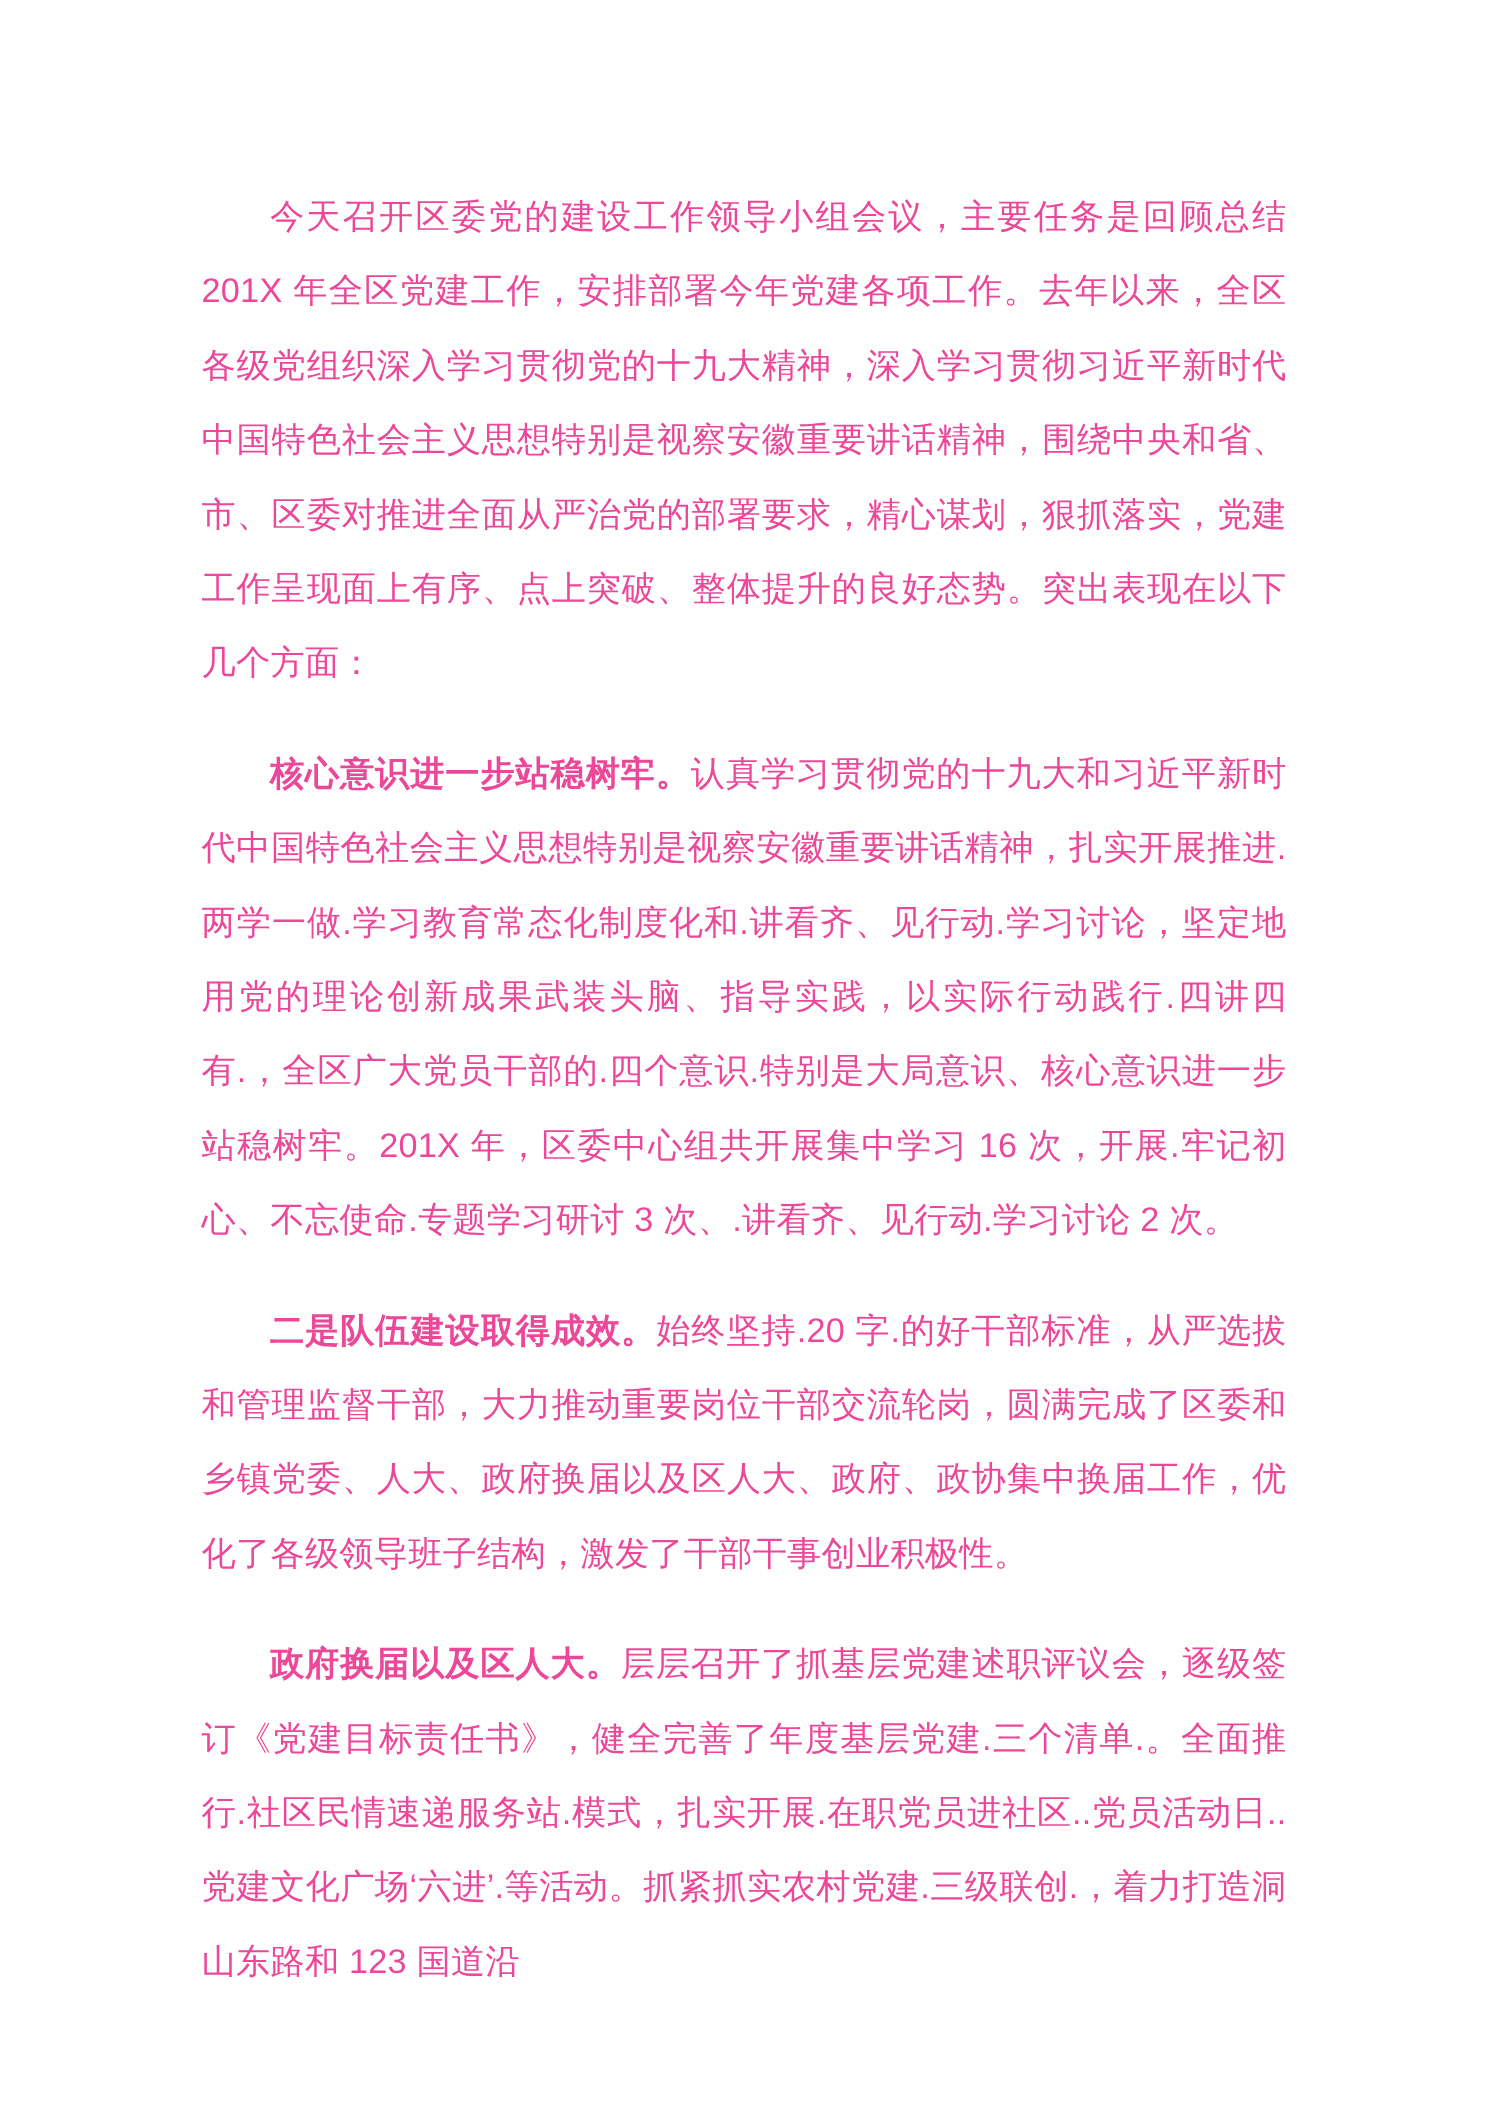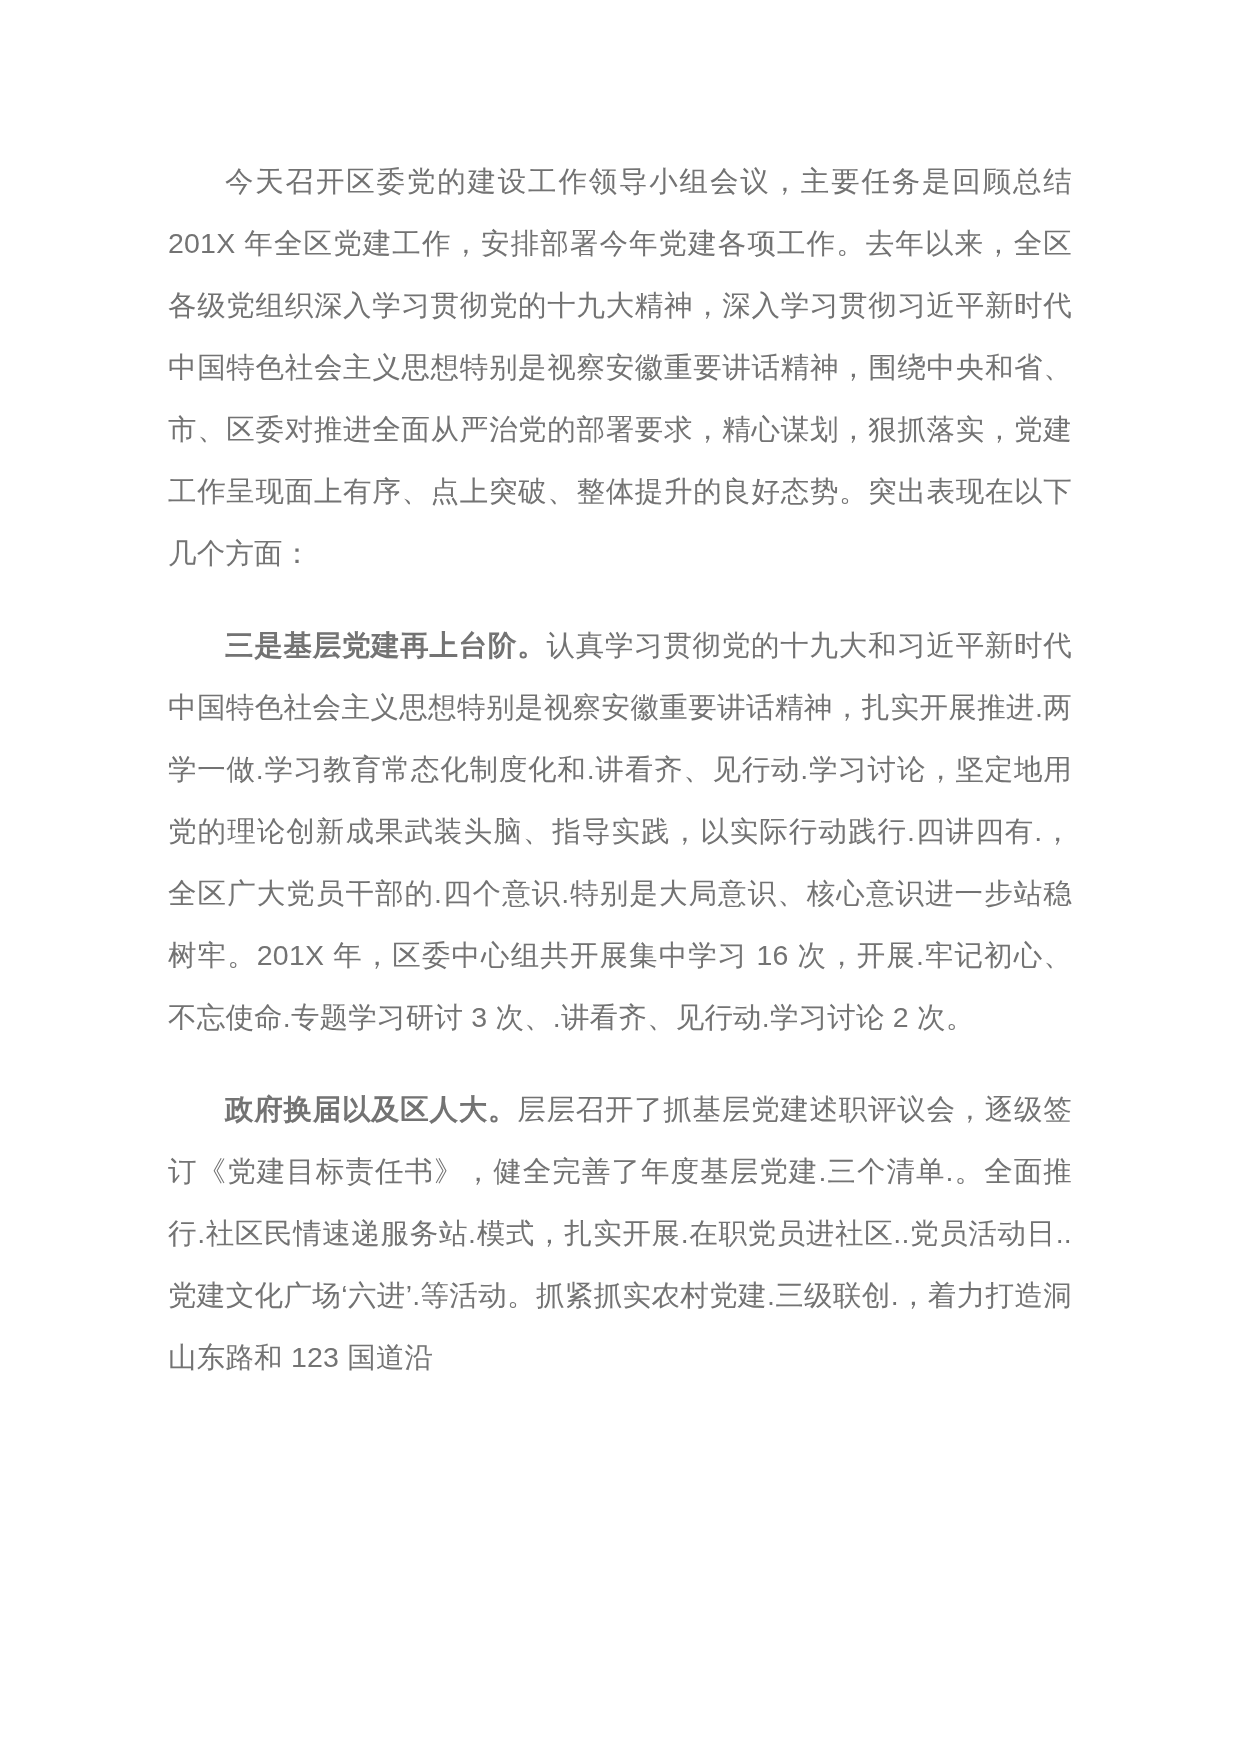--- a/index.html
+++ b/index.html
@@ -24,21 +24,21 @@
   .doc-body {
     width: 100%;
   }
   p.para {
     margin: 0 0 30px 0;
     font-size: 28.5px;
     line-height: 62px;
     text-align: justify;
     text-justify: inter-ideograph;
     letter-spacing: 0.2px;
-    color: #737373;
+    color: #ec4899;
   }
   p.para:last-child {
     margin-bottom: 0;
   }
   .indent {
     text-indent: 2em;
   }
   .lead {
     font-weight: bold;
   }
@@ -47,22 +47,25 @@
 <body>
 
 <div class="page">
   <div class="doc-body">
 
     <p class="para indent">
       <span>今天召开区委党的建设工作领导小组会议，主要任务是回顾总结 201X 年全区党建工作，安排部署今年党建各项工作。去年以来，全区各级党组织深入学习贯彻党的十九大精神，深入学习贯彻习近平新时代中国特色社会主义思想特别是视察安徽重要讲话精神，围绕中央和省、市、区委对推进全面从严治党的部署要求，精心谋划，狠抓落实，党建工作呈现面上有序、点上突破、整体提升的良好态势。突出表现在以下几个方面：</span>
     </p>
 
     <p class="para indent">
-      <span class="lead">三是基层党建再上台阶。</span><span>认真学习贯彻党的十九大和习近平新时代中国特色社会主义思想特别是视察安徽重要讲话精神，扎实开展推进.两学一做.学习教育常态化制度化和.讲看齐、见行动.学习讨论，坚定地用党的理论创新成果武装头脑、指导实践，以实际行动践行.四讲四有.，全区广大党员干部的.四个意识.特别是大局意识、核心意识进一步站稳树牢。201X 年，区委中心组共开展集中学习 16 次，开展.牢记初心、不忘使命.专题学习研讨 3 次、.讲看齐、见行动.学习讨论 2 次。</span>
+      <span class="lead">核心意识进一步站稳树牢。</span><span>认真学习贯彻党的十九大和习近平新时代中国特色社会主义思想特别是视察安徽重要讲话精神，扎实开展推进.两学一做.学习教育常态化制度化和.讲看齐、见行动.学习讨论，坚定地用党的理论创新成果武装头脑、指导实践，以实际行动践行.四讲四有.，全区广大党员干部的.四个意识.特别是大局意识、核心意识进一步站稳树牢。201X 年，区委中心组共开展集中学习 16 次，开展.牢记初心、不忘使命.专题学习研讨 3 次、.讲看齐、见行动.学习讨论 2 次。</span>
     </p>
 
+    <p class="para indent">
+      <span class="lead">二是队伍建设取得成效。</span><span>始终坚持.20 字.的好干部标准，从严选拔和管理监督干部，大力推动重要岗位干部交流轮岗，圆满完成了区委和乡镇党委、人大、政府换届以及区人大、政府、政协集中换届工作，优化了各级领导班子结构，激发了干部干事创业积极性。</span>
+    </p>
 
     <p class="para indent">
       <span class="lead">政府换届以及区人大。</span><span>层层召开了抓基层党建述职评议会，逐级签订《党建目标责任书》，健全完善了年度基层党建.三个清单.。全面推行.社区民情速递服务站.模式，扎实开展.在职党员进社区..党员活动日..党建文化广场‘六进’.等活动。抓紧抓实农村党建.三级联创.，着力打造洞山东路和 123 国道沿</span>
     </p>
 
   </div>
 </div>
 
 </body></html>

